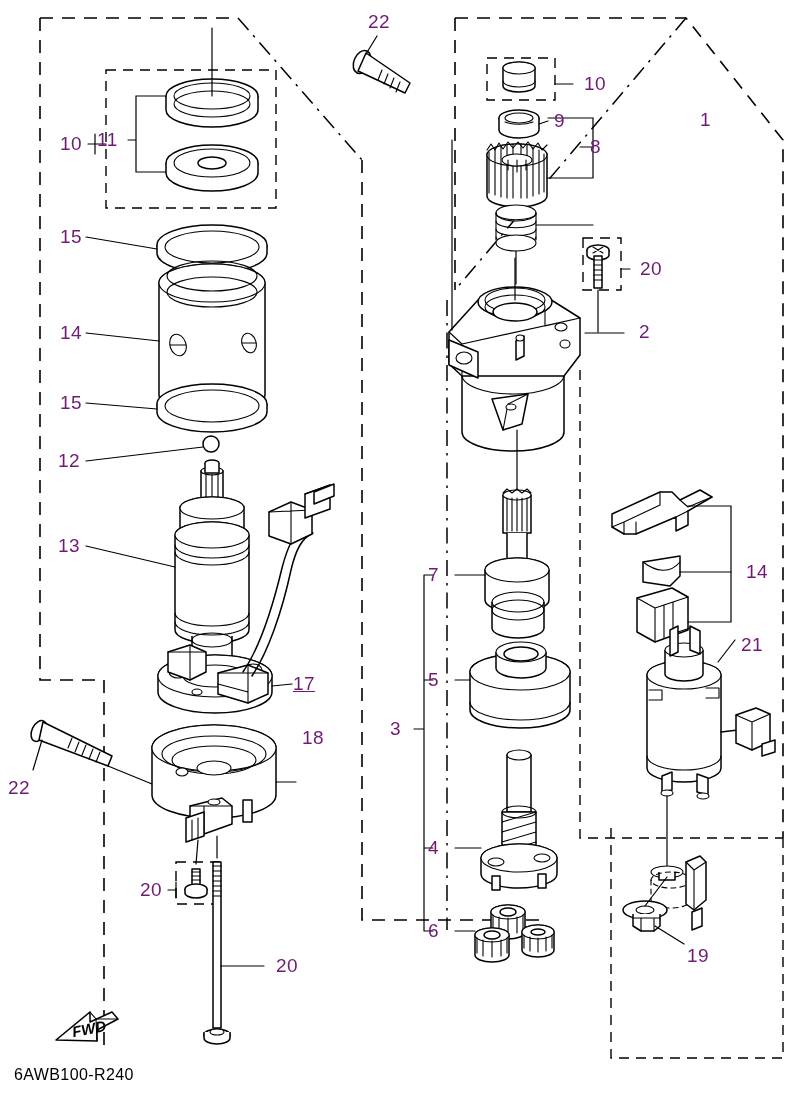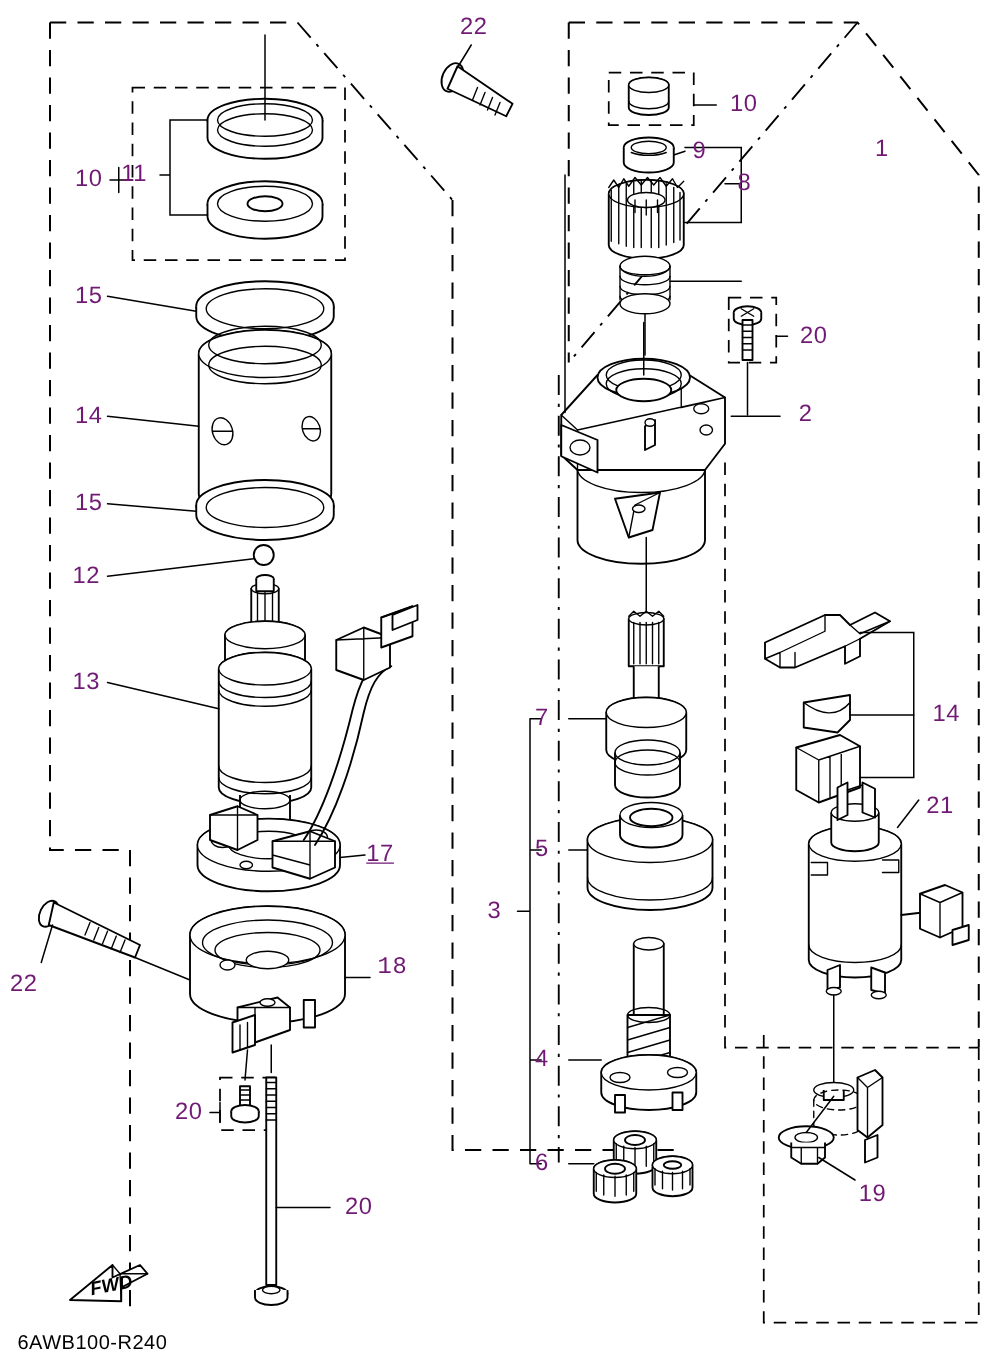--- a/index.html
+++ b/index.html
@@ -420,21 +420,21 @@
 <div class="lbl" style="left:584px;top:74px;">10</div>
 <div class="lbl" style="left:60px;top:134px;">10</div>
 <div class="lbl" style="left:97px;top:130px;">11</div>
 <div class="lbl" style="left:58px;top:451px;">12</div>
 <div class="lbl" style="left:58px;top:536px;">13</div>
 <div class="lbl" style="left:746px;top:562px;">14</div>
 <div class="lbl" style="left:60px;top:227px;">15</div>
 <div class="lbl" style="left:60px;top:393px;">15</div>
 <div class="lbl" style="left:60px;top:323px;">14</div>
 <div class="lbl" style="left:293px;top:674px;text-decoration:underline;">17</div>
-<div class="lbl" style="left:302px;top:764px;font-family:Liberation Mono, monospace;">18</div>
+<div class="lbl" style="left:302px;top:728px;">18</div>
 <div class="lbl" style="left:276px;top:956px;">20</div>
 <div class="lbl" style="left:640px;top:259px;">20</div>
 <div class="lbl" style="left:140px;top:880px;">20</div>
 <div class="lbl" style="left:741px;top:635px;text-align:right;">21</div>
 <div class="lbl" style="left:368px;top:12px;">22</div>
 <div class="lbl" style="left:8px;top:778px;">22</div>
 <div class="lbl" style="left:687px;top:946px;">19</div>
 
 <div class="fwdtxt" style="left:72px;top:1020px;">FWD</div>
 

